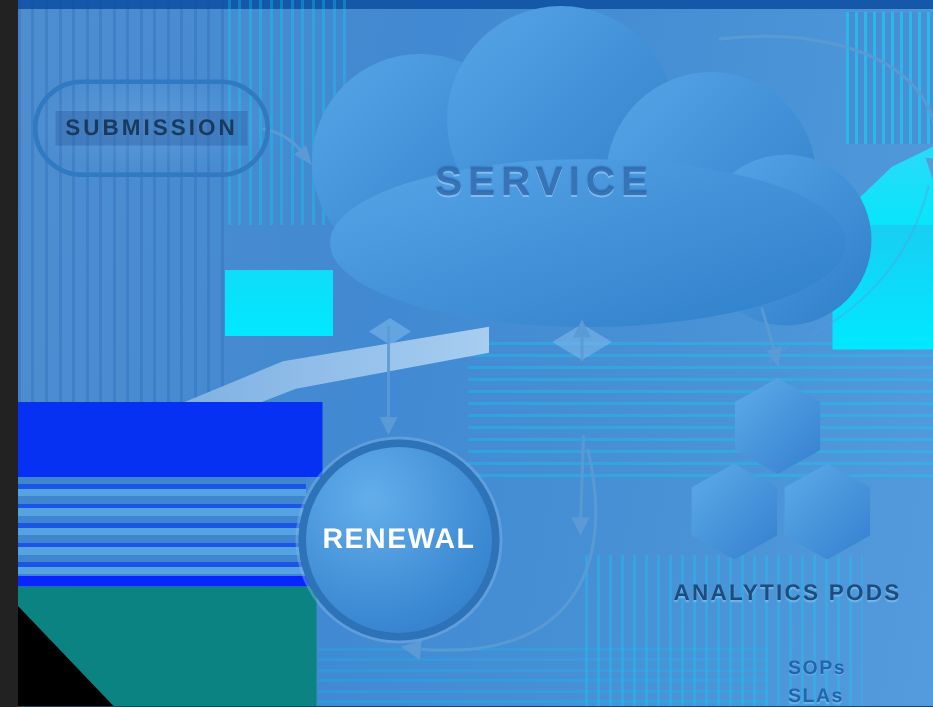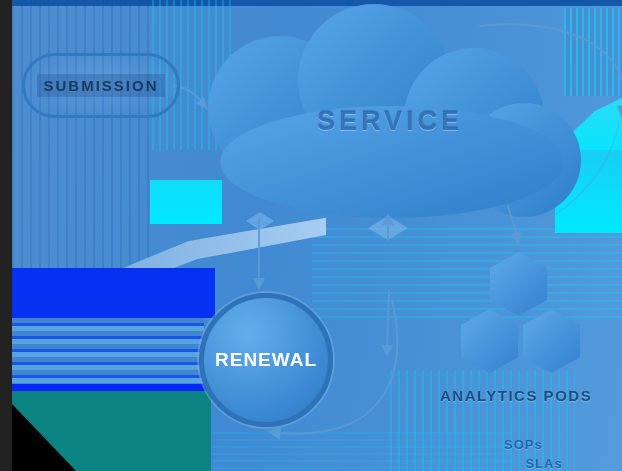--- a/index.html
+++ b/index.html
@@ -49,36 +49,36 @@
   .d2{left:234px;top:212px;width:28px;height:18px;}
   .node{z-index:3;display:flex;align-items:center;justify-content:center;text-align:center;}
   .pill{border:3px solid #2f7ac0;border-radius:999px;
     background:radial-gradient(ellipse at 50% 45%,rgba(150,200,240,.25),rgba(150,200,240,0) 75%);}
   .pill-submission{left:10px;top:53px;width:152px;height:59px;}
   .pill-submission .lbl{font-size:15px;font-weight:bold;letter-spacing:2px;color:#173a5e;
     background:rgba(25,70,140,.28);padding:3px 6px;}
   .pill-rqb{left:322px;top:247px;width:112px;height:41px;}
   .pill-rqb .lbl{font-size:18px;font-weight:bold;letter-spacing:1px;color:#1d5f9e;
     text-shadow:0 1px 1px rgba(160,210,245,.5);}
-  .service-label{left:278px;top:106px;width:200px;z-index:3;text-align:center;
+  .service-label{left:278px;top:106px;width:200px;z-index:3;text-align:left;
     font-size:27px;font-weight:bold;letter-spacing:4px;color:rgba(47,108,178,.88);
     text-shadow:0 1px 0 rgba(195,228,252,.45),0 -1px 1px rgba(20,60,120,.35);}
   .renewal{left:187px;top:293px;width:124px;height:124px;border-radius:50%;
     border:5px solid #2e72b8;box-shadow:0 0 0 2px rgba(130,180,230,.45);
     background:radial-gradient(circle at 35% 28%,#63aeea,#3a87d2 70%,#3077c4);
     color:#fff;font-size:19px;font-weight:bold;letter-spacing:1px;}
   .hex{clip-path:polygon(50% 0%,100% 25%,100% 75%,50% 100%,0% 75%,0% 25%);
     width:57px;height:64px;background:linear-gradient(135deg,#5eabe9 0%,#3a86d3 85%);z-index:3;}
   .hex-top{left:478px;top:252px;}
   .hex-bl{left:449px;top:309px;filter:drop-shadow(0 0 1px rgba(200,230,255,.6));}
   .hex-br{left:511px;top:309px;filter:drop-shadow(0 0 1px rgba(200,230,255,.6));}
-  .analytics-label{left:428px;top:387px;width:170px;z-index:3;text-align:left;
+  .analytics-label{left:428px;top:387px;width:170px;z-index:3;text-align:center;
     font-size:15px;font-weight:bold;letter-spacing:1.5px;color:#1d4d80;
     text-shadow:0 1px 1px rgba(160,210,245,.55);}
-  .sops-label{left:492px;top:437px;width:60px;z-index:3;text-align:left;
+  .sops-label{left:492px;top:437px;width:60px;z-index:3;text-align:right;
     font-size:13px;font-weight:bold;letter-spacing:1px;color:#1f66ad;
     text-shadow:0 1px 1px rgba(160,210,245,.5);}
   .slas-label{left:490px;top:456px;width:84px;z-index:3;text-align:center;
     font-size:13px;font-weight:bold;letter-spacing:1px;color:#1f66ad;
     text-shadow:0 1px 1px rgba(160,210,245,.5);}
 </style>
 </head>
 <body>
 
 <div class="stage">

